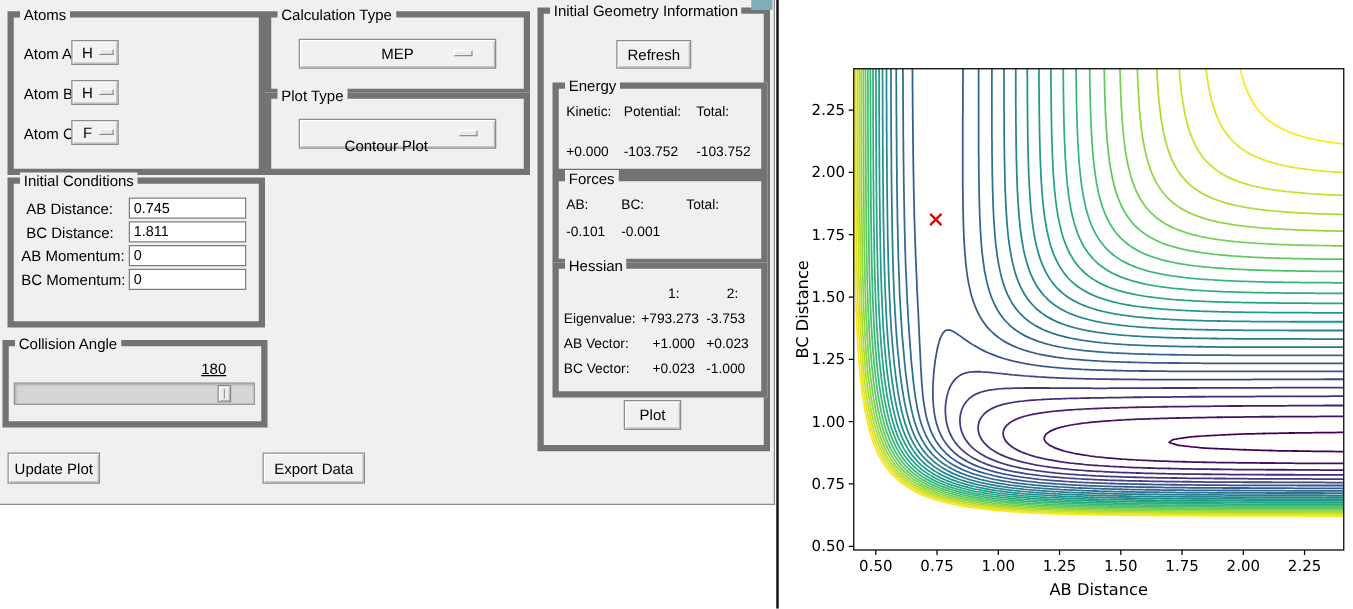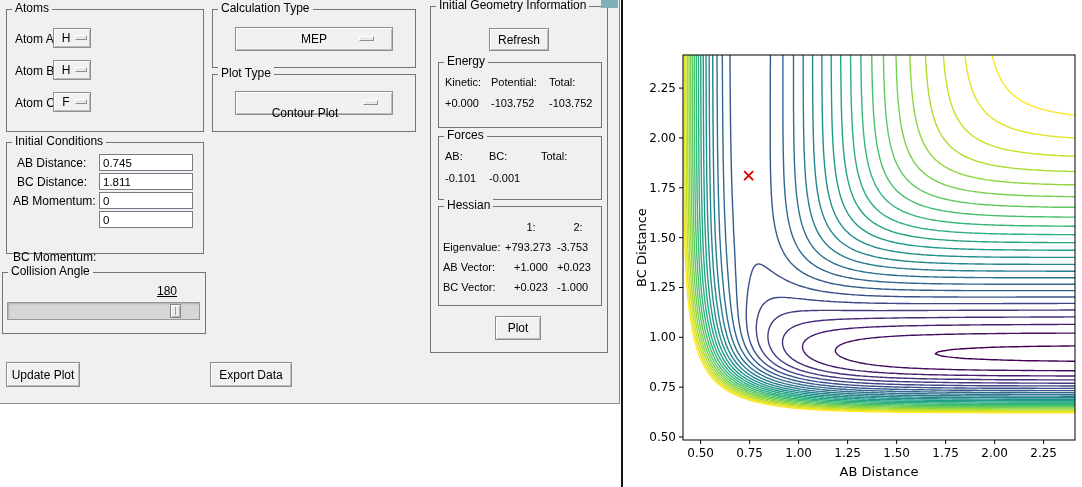--- a/index.html
+++ b/index.html
@@ -8,21 +8,21 @@
     background:#ffffff;color:#000;
     font-family:"Liberation Sans","DejaVu Sans",sans-serif;font-size:12px;
   }
   .appwin{
     position:absolute;left:0;top:0;width:619px;height:403px;
     background:#f0f0f0;border-right:1px solid #8a8a8a;border-bottom:1px solid #8a8a8a;
   }
   .divider{position:absolute;left:621px;top:0;width:2px;height:487px;background:#141414;}
   .plotpane{position:absolute;left:624px;top:0;width:458px;height:487px;background:#ffffff;}
   .fragment{position:absolute;left:601px;top:0;width:17px;height:8px;background:#7fb0ba;}
-  .grp{position:absolute;border:1px solid #737373;background:#f0f0f0;}
+  .grp{position:absolute;border:5px solid #737373;background:#f0f0f0;}
   .grp>.ttl{
     position:absolute;top:-9px;left:5px;padding:0 3px;background:#f0f0f0;
     font-size:12px;line-height:15px;white-space:nowrap;
   }
   .lbl{position:absolute;font-size:12px;white-space:nowrap;}
   .val{position:absolute;font-size:12px;white-space:nowrap;}
   .ent{
     position:absolute;background:#fff;border:1px solid #767d86;
     font-family:inherit;font-size:11.5px;padding:0 3px;box-sizing:border-box;outline:none;
   }
@@ -76,21 +76,21 @@
   </div>
 
   <div class="grp" style="left:6px;top:142px;width:196px;height:110px;">
     <span class="ttl">Initial Conditions</span>
     <span class="lbl" style="left:10px;top:13px;">AB Distance:</span>
     <input class="ent" style="left: 92px; top: 11px; width: 94px; height: 17px;" value="0.745">
     <span class="lbl" style="left:10px;top:32px;">BC Distance:</span>
     <input class="ent" style="left: 92px; top: 30px; width: 94px; height: 17px;" value="1.811">
     <span class="lbl" style="left:6px;top:51px;">AB Momentum:</span>
     <input class="ent" style="left: 92px; top: 49px; width: 94px; height: 17px;" value="0">
-    <span class="lbl" style="left:6px;top:70px;margin-top:37px;">BC Momentum:</span>
+    <span class="lbl" style="left:6px;top:70px;">BC Momentum:</span>
     <input class="ent" style="left: 92px; top: 68px; width: 94px; height: 17px;" value="0">
   </div>
 
   <div class="grp" style="left:2px;top:272px;width:202px;height:60px;">
     <span class="ttl">Collision Angle</span>
     <span class="val" style="left:128px;top:11px;width:46px;text-align:right;text-decoration:underline;">180</span>
     <div class="trough" style="left:4px;top:29px;width:193px;height:18px;">
       <div class="thumb" style="left:calc(90% - 10px);">
           <span class="ridge"></span>
         </div>
@@ -116,21 +116,21 @@
 
 
 
   <div class="grp" style="left:430px;top:6px;width:176px;height:345px;">
     <span class="ttl">Initial Geometry Information</span>
 
     <div class="btn" style="left:58px;top:21px;width:60px;height:23px;">Refresh</div>
 
     <div class="grp" style="left:7px;top:55px;width:162px;height:64px;">
       <span class="ttl">Energy</span>
-      <div class="tbl" style="grid-template-columns:46px 58px 52px;padding:13px 0 0 6px;row-gap:9px;">
+      <div class="tbl" style="grid-template-columns:46px 58px 52px;padding:13px 0 0 6px;row-gap:20px;">
         <span>Kinetic:</span>
         <span>Potential:</span>
         <span>Total:</span>
         <span>+0.000</span>
         <span>-103.752</span>
         <span>-103.752</span>
       </div>
     </div>
 
     <div class="grp" style="left:7px;top:129px;width:162px;height:62px;">

